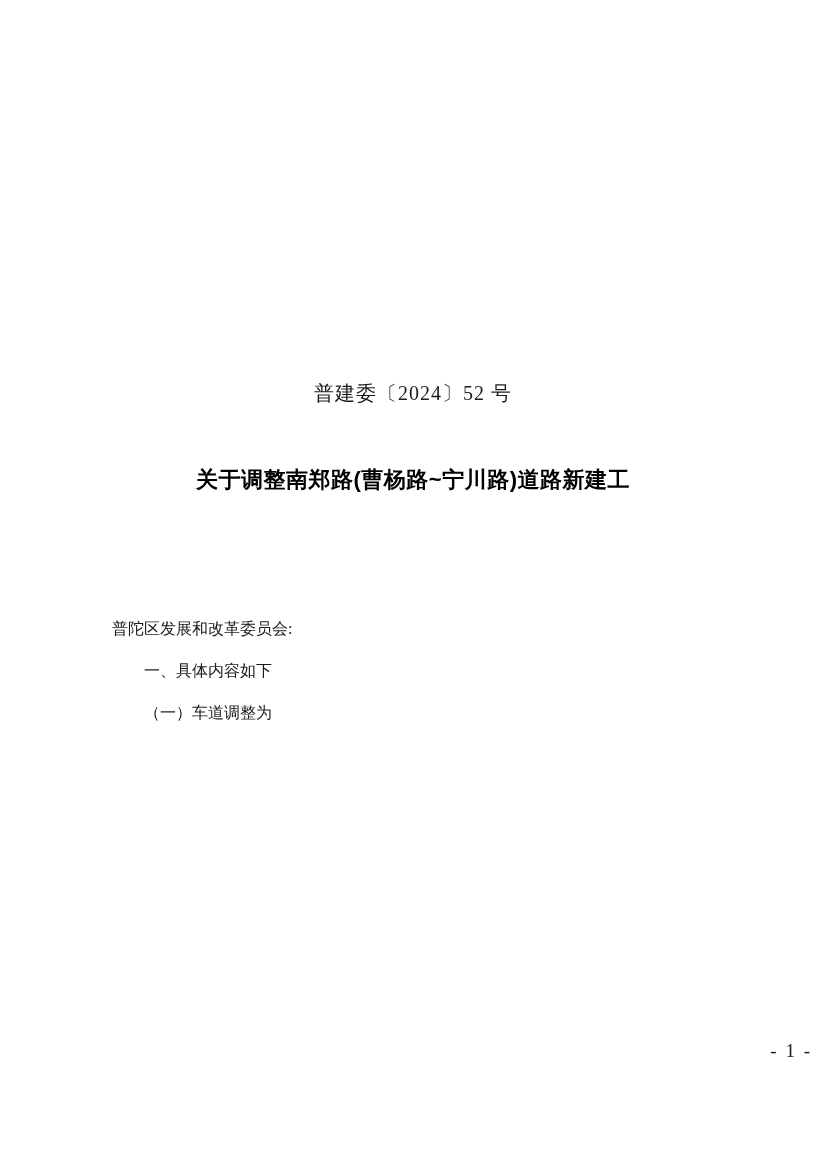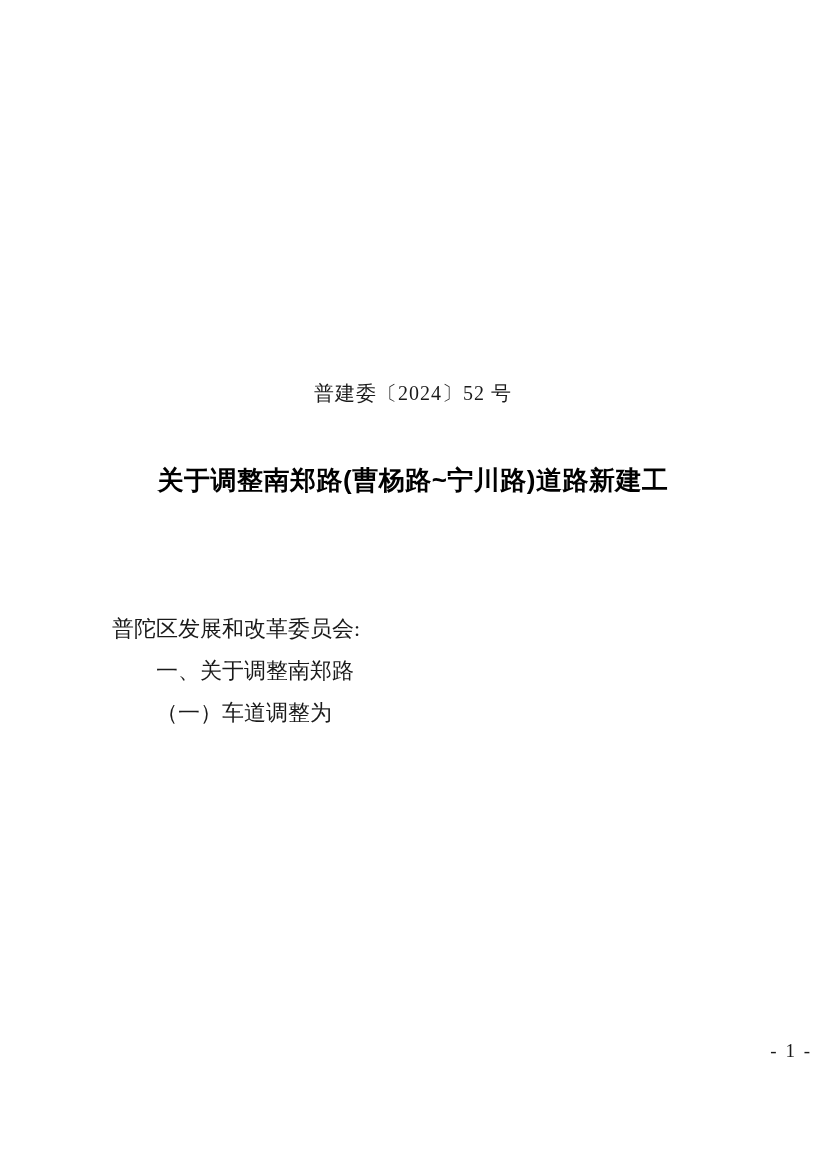--- a/index.html
+++ b/index.html
@@ -33,35 +33,35 @@
     color: #1a1a1a;
   }
   .title {
     position: absolute;
     top: 461px;
     left: 0;
     width: 100%;
     margin: 0;
     text-align: center;
     font-family: "Liberation Sans", "DejaVu Sans", sans-serif;
-    font-size: 26px;
+    font-size: 22px;
     line-height: 38px;
     font-weight: 900;
     color: #000000;
     letter-spacing: 0.5px;
   }
   .title .title-line {
     display: block;
   }
   .body-text {
     position: absolute;
     top: 608px;
     left: 0;
     width: 100%;
-    font-size: 22px;
+    font-size: 16px;
     line-height: 42px;
     color: #1a1a1a;
   }
   .body-text p {
     margin: 0;
     text-align: justify;
   }
   .body-text p.indent {
     text-indent: 2em;
   }
@@ -85,20 +85,20 @@
 
   <div class="doc-number">普建委〔2024〕52 号</div>
 
   <h1 class="title">
     <span class="title-line">关于调整南郑路(曹杨路~宁川路)道路新建工</span>
   </h1>
 
   <div class="content">
     <div class="body-text">
       <p class="salutation">普陀区发展和改革委员会:</p>
-      <p class="indent">一、关于调整南郑路</p>
+      <p class="indent">一、具体内容如下</p>
       <p class="indent">（一）车道调整为</p>
     </div>
   </div>
 
   <div class="page-number">- 1 -</div>
 
 </div>
 
 </body></html>

